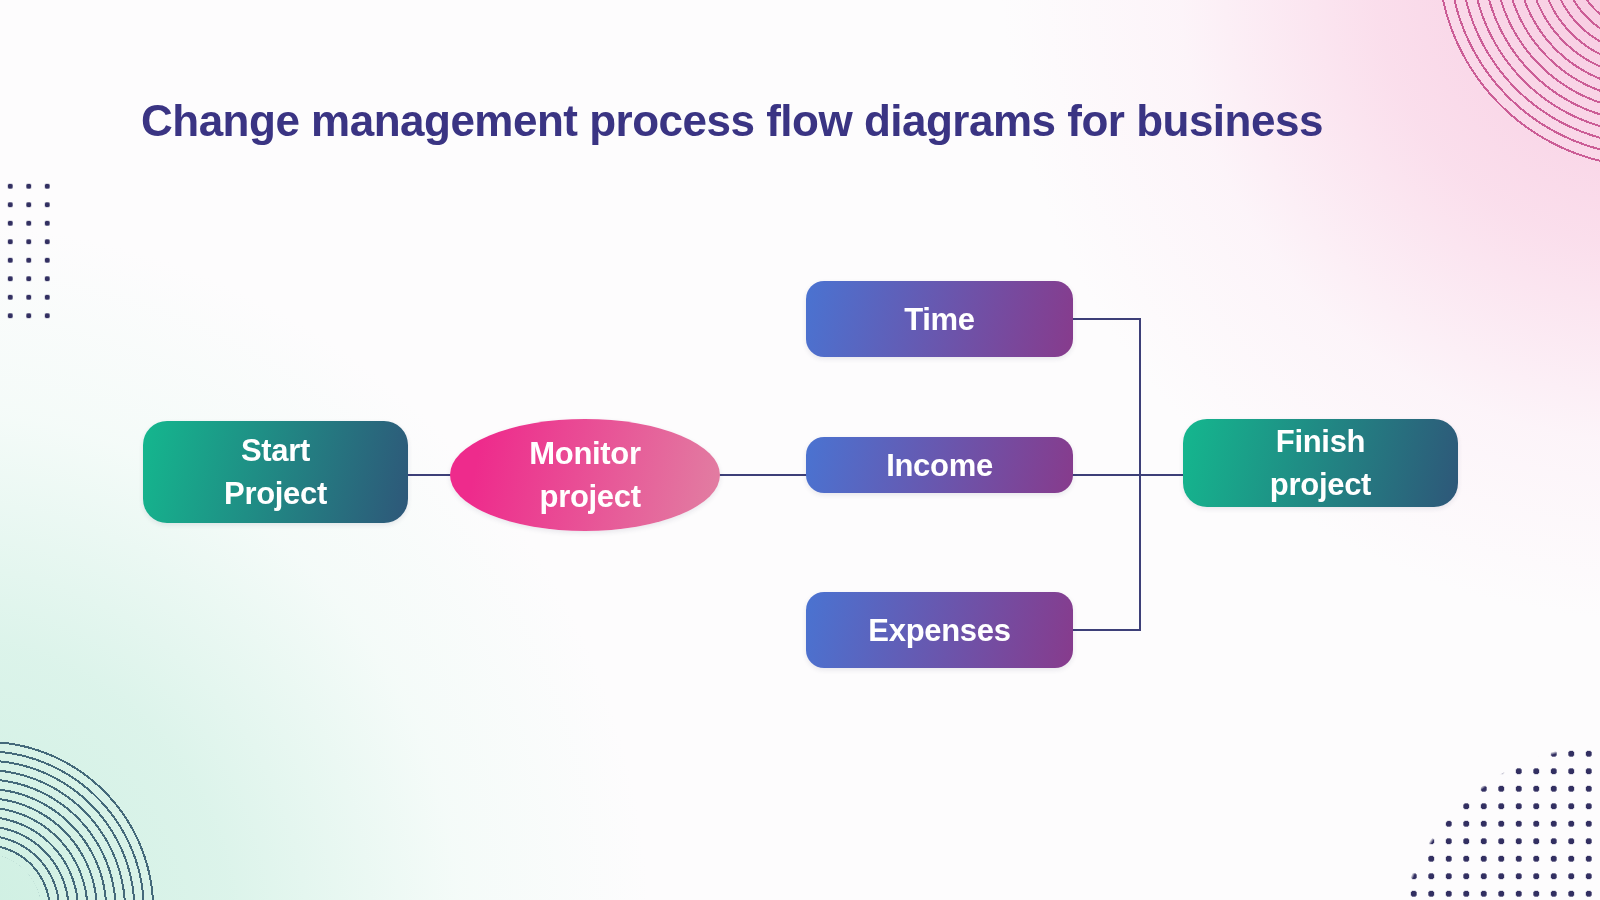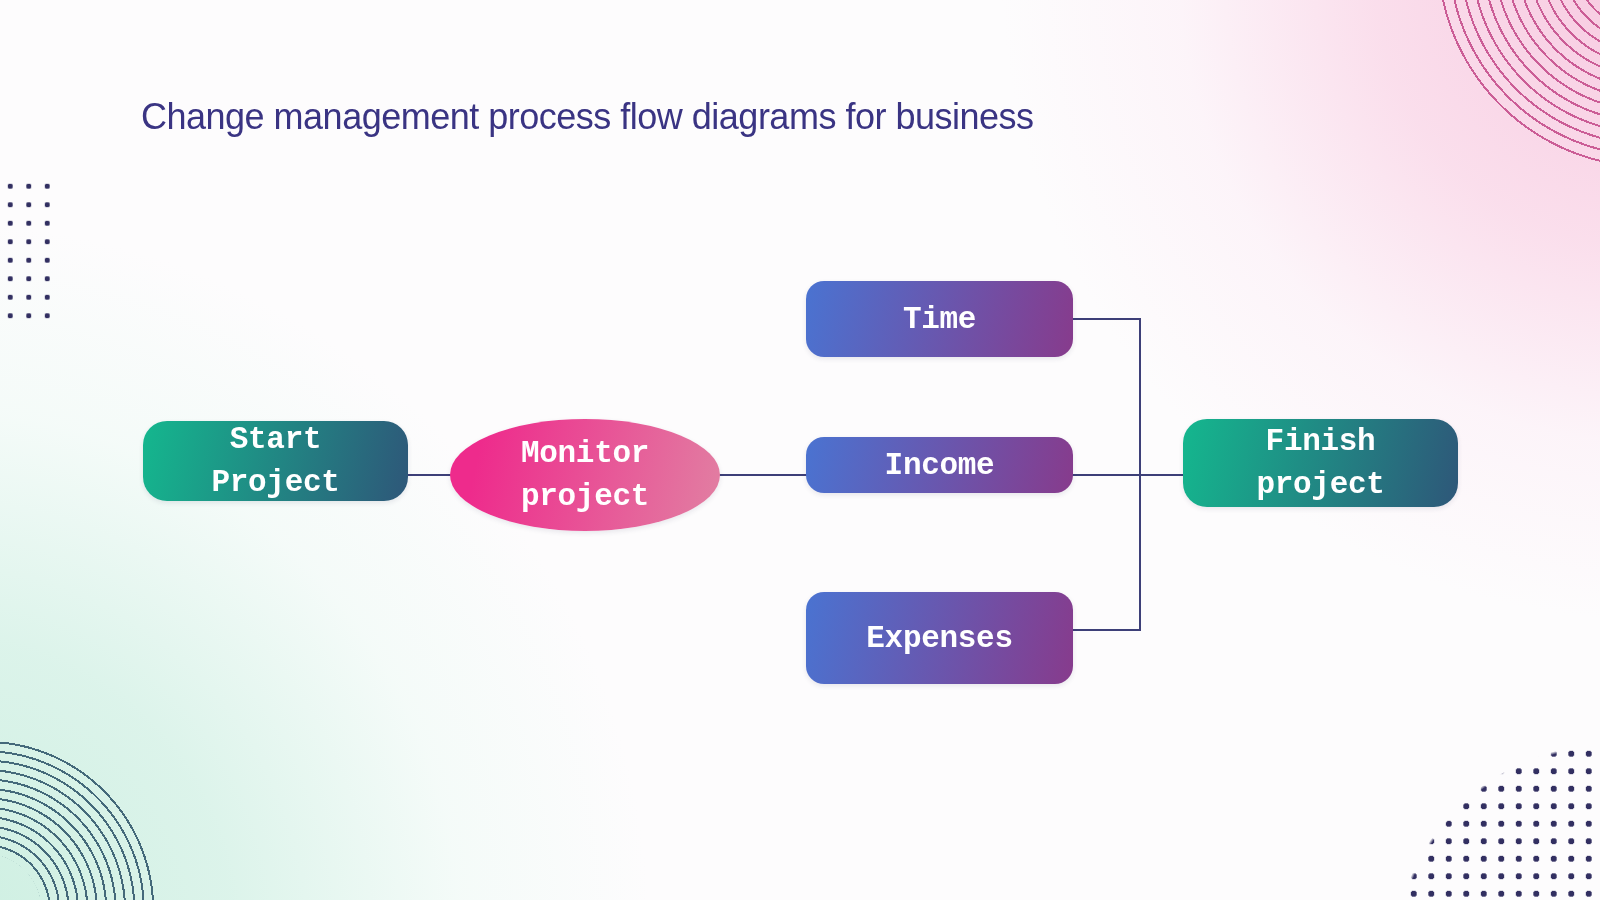--- a/index.html
+++ b/index.html
@@ -10,42 +10,41 @@
   }
   #stage{
     position:relative;width:1600px;height:900px;overflow:hidden;
     background:
       radial-gradient(circle 980px at 103% -3%, var(--bg_pink,#f7c9e0) 0%, rgba(250,217,233,.85) 28%, rgba(252,238,246,.55) 48%, rgba(255,255,255,0) 66%),
       radial-gradient(circle 1050px at -4% 104%, var(--bg_mint,#cdefe1) 0%, rgba(214,242,231,.85) 28%, rgba(236,250,244,.5) 50%, rgba(255,255,255,0) 68%),
       #fdfcfd;
   }
   .title{
     position:absolute;left:141px;top:96px;width:1320px;
-    font-size:36px;font-weight:normal;letter-spacing:-.5px;
+    font-size:44px;font-weight:bold;letter-spacing:-.5px;
     color:var(--title,#3a3483);
   }
   
   .node{
     position:absolute;display:flex;align-items:center;justify-content:center;
     color:#fff;font-weight:bold;font-size:31px;line-height:43px;
     text-align:center;white-space:pre-line;letter-spacing:-.3px;
     box-shadow:0 2px 5px rgba(40,40,80,.10);
-    font-family:Liberation Mono, monospace;
   }
   .rect{border-radius:24px;}
   .rect-sm{border-radius:18px;}
   .ellipse{border-radius:50%;}
   .green{background:linear-gradient(102deg,var(--green_from,#14b78e) 0%,var(--green_to,#2e5779) 100%);}
   .blue{background:linear-gradient(102deg,var(--blue_from,#4a73d1) 0%,var(--blue_to,#873b8c) 100%);}
   .pink{background:linear-gradient(102deg,var(--pink_from,#ee2b8c) 12%,var(--pink_to,#e27ba1) 95%);text-align:right;}
-  #node-start  {left:143px;top:421px;width:265px;height:80px;}
+  #node-start  {left:143px;top:421px;width:265px;height:102px;}
   #node-monitor{left:450px;top:419px;width:270px;height:112px;}
   #node-time   {left:806px;top:281px;width:267px;height:76px;}
   #node-income {left:806px;top:437px;width:267px;height:56px;}
-  #node-expenses{left:806px;top:592px;width:267px;height:92px;}
+  #node-expenses{left:806px;top:592px;width:267px;height:76px;}
   #node-finish {left:1183px;top:419px;width:275px;height:88px;text-align:center;}
   
   .edge{position:absolute;background:var(--connector,#3d3f78);z-index:0;}
   .h{height:2px;} .v{width:2px;}
   #edge-start-monitor {left:405px;top:474px;width:50px;}
   #edge-monitor-income{left:717px;top:474px;width:92px;}
   #edge-income-finish {left:1070px;top:474px;width:116px;}
   #edge-time-stub     {left:1070px;top:318px;width:71px;}
   #edge-expenses-stub {left:1070px;top:629px;width:71px;}
   #edge-vertical      {left:1139px;top:318px;height:313px;}

